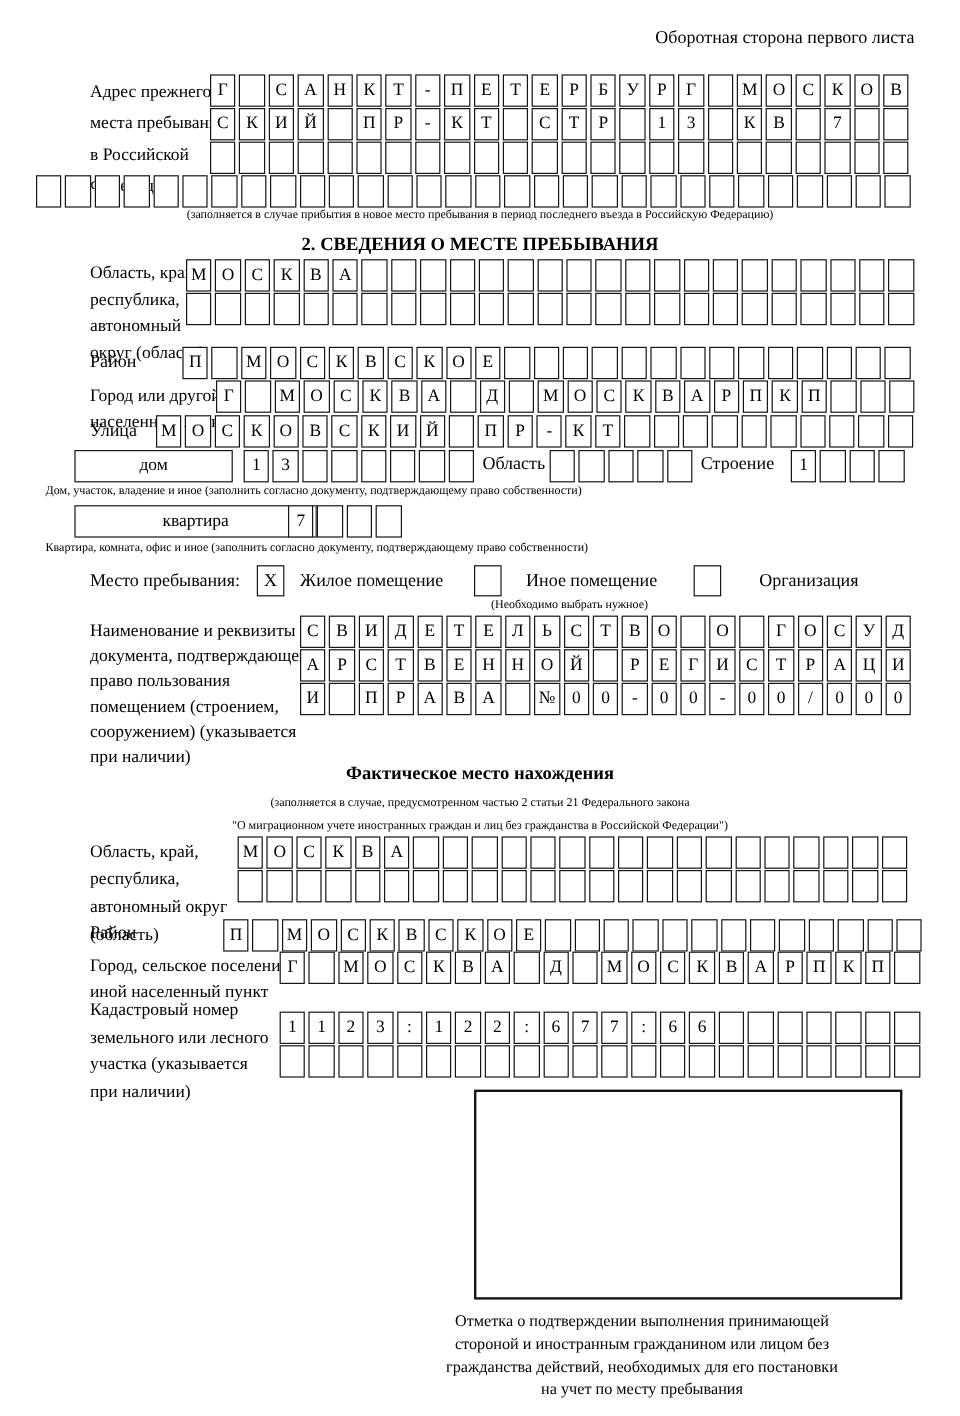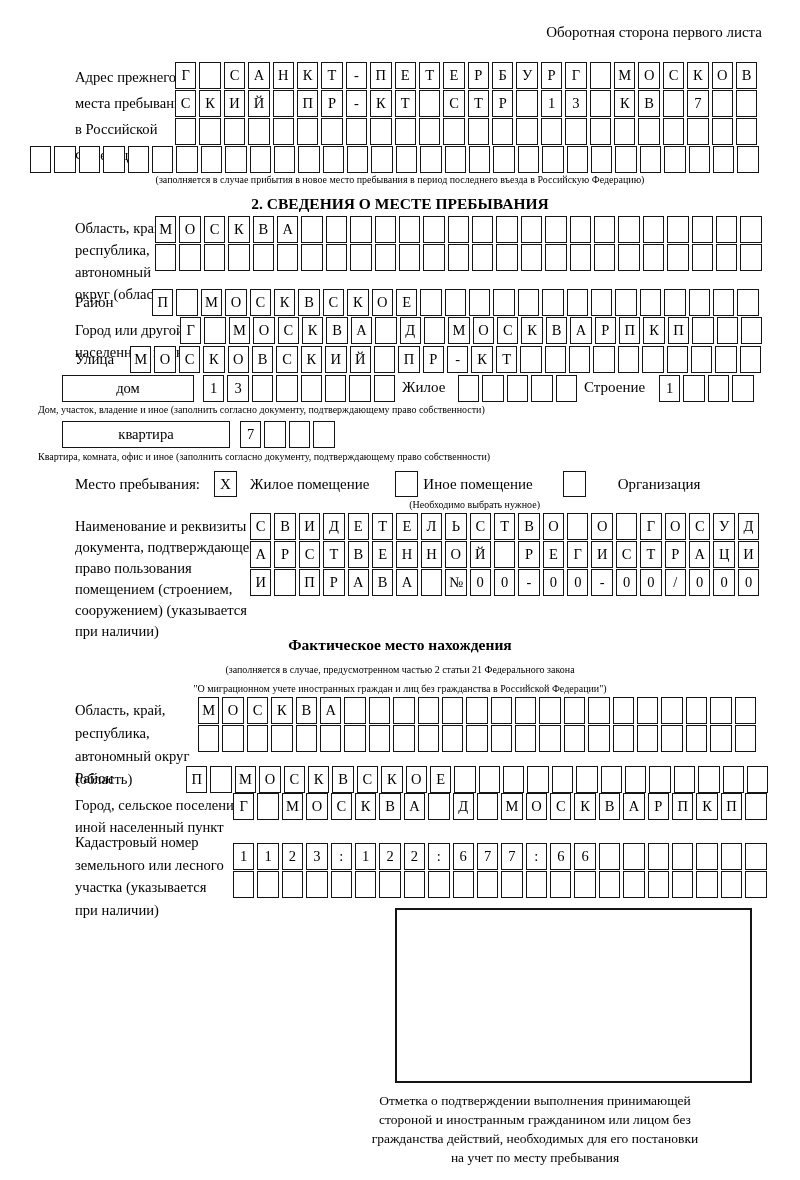--- a/index.html
+++ b/index.html
@@ -299,54 +299,54 @@
   <div class="row" style="left:203px;top:375px">
       <span class="cell">1</span>
       <span class="cell">3</span>
       <span class="cell"></span>
       <span class="cell"></span>
       <span class="cell"></span>
       <span class="cell"></span>
       <span class="cell"></span>
       <span class="cell"></span>
     </div>
-  <div class="abs lbl" style="left:402px;top:379px;">Жилое</div>
+  <div class="abs lbl" style="left:402px;top:379px;">Область</div>
   <div class="row" style="left:458px;top:375px">
       <span class="cell"></span>
       <span class="cell"></span>
       <span class="cell"></span>
       <span class="cell"></span>
       <span class="cell"></span>
     </div>
   <div class="abs lbl" style="left:584px;top:379px;">Строение</div>
   <div class="row" style="left:659px;top:375px">
       <span class="cell">1</span>
       <span class="cell"></span>
       <span class="cell"></span>
       <span class="cell"></span>
     </div>
   <div class="caption" style="left:38px;top:404px;">Дом, участок, владение и иное (заполнить согласно документу, подтверждающему право собственности)</div>
 
-  <div class="widebox" style="left:62px;top:421px;width:168px;">
+  <div class="widebox" style="left:62px;top:421px;width:202px;">
     <span>квартира</span>
   </div>
   <div class="row" style="left:240px;top:421px">
       <span class="cell">7</span>
       <span class="cell"></span>
       <span class="cell"></span>
       <span class="cell"></span>
     </div>
   <div class="caption" style="left:38px;top:451px;">Квартира, комната, офис и иное (заполнить согласно документу, подтверждающему право собственности)</div>
 
   <div class="row" style="left:75px;top:471px;align-items:center;">
     <span class="lbl" style="font-size:15px;">Место пребывания:</span>
     <span class="checkbox" style="margin-left:14px;">X</span>
     <span class="lbl" style="margin-left:13px;font-size:15px;">Жилое помещение</span>
     <span class="checkbox" style="margin-left:26px;"></span>
-    <span class="lbl" style="margin-left:5px;font-size:15px;">Иное помещение</span>
+    <span class="lbl" style="margin-left:20px;font-size:15px;">Иное помещение</span>
     <span class="checkbox" style="margin-left:30px;"></span>
     <span class="lbl" style="margin-left:32px;font-size:15px;">Организация</span>
   </div>
   <div class="caption" style="left:300px;top:499px;width:240px;text-align:right;">(Необходимо выбрать нужное)</div>
 
   <div class="abs prelabel" style="left:75px;top:516px;line-height:21px;">Наименование и реквизиты
 документа, подтверждающего
 право пользования
 помещением (строением,
 сооружением) (указывается

